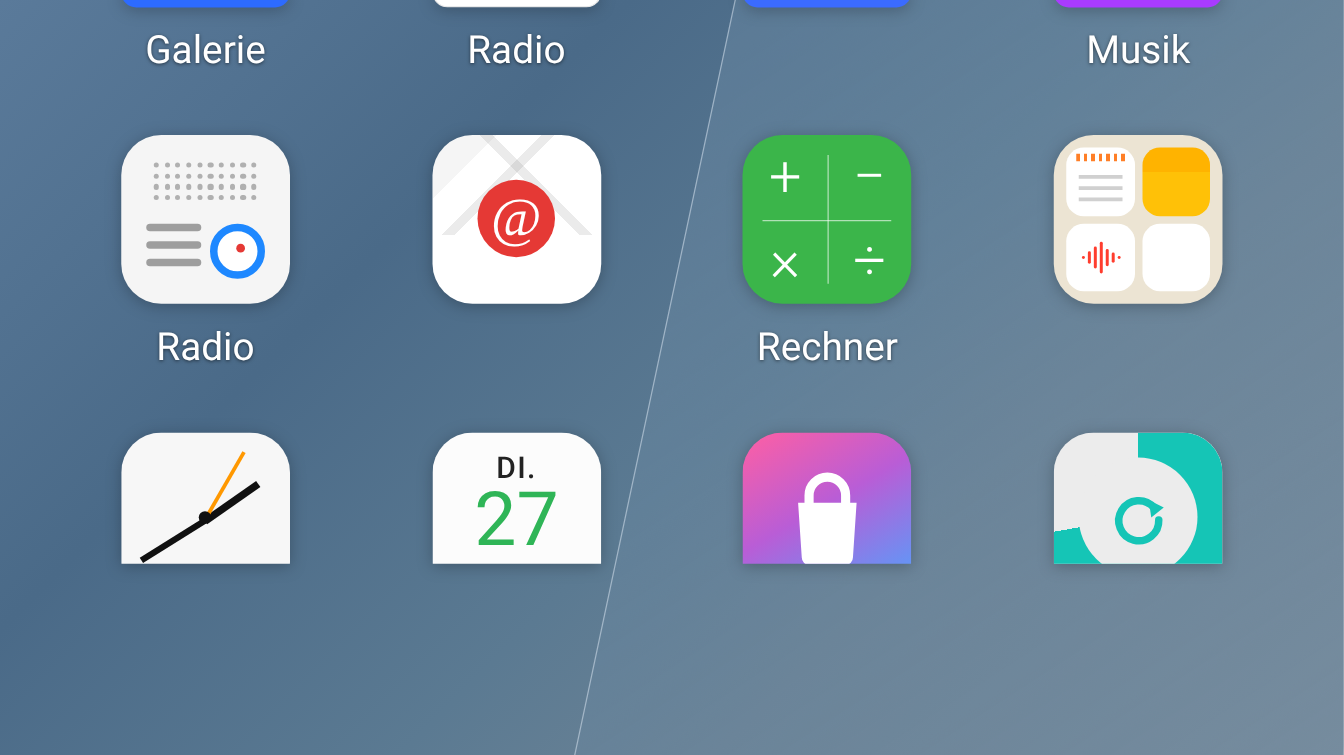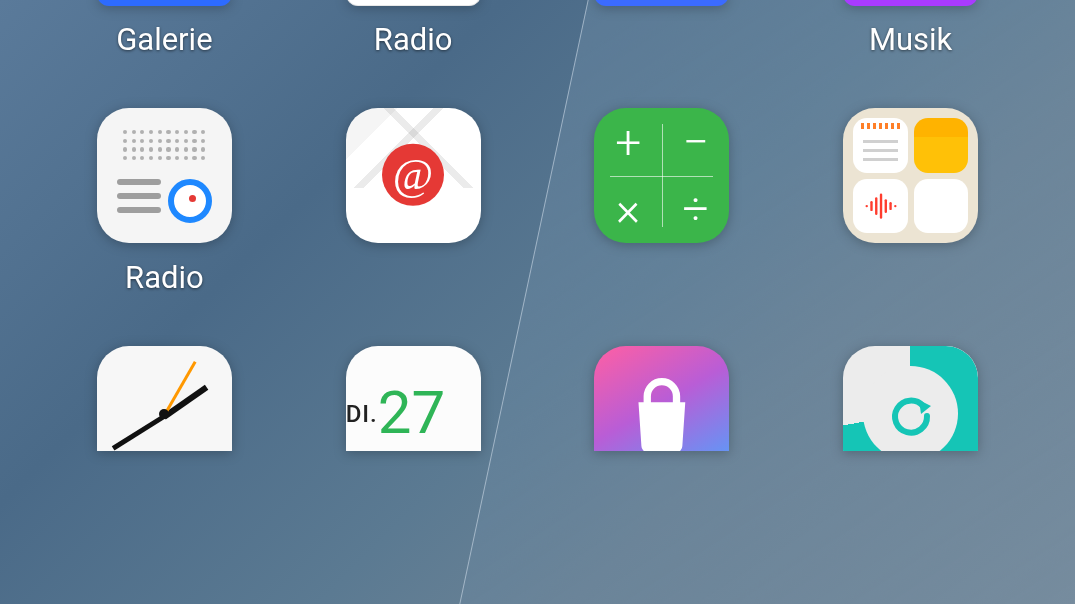--- a/index.html
+++ b/index.html
@@ -97,21 +97,21 @@
   .mini-rec svg { width:70%; height:70%;}
 
   
   .clock-card { width:135px; height:135px; background:#f7f7f7; position:relative;}
   .clock-card .hand1 { position:absolute; left:50%; top:50%; width:52px; height:6px; background:#111; transform-origin:0 50%; transform:rotate(-35deg);}
   .clock-card .hand2 { position:absolute; left:50%; top:50%; width:60px; height:5px; background:#111; transform-origin:0 50%; transform:rotate(148deg);}
   .clock-card .sec { position:absolute; left:50%; top:50%; width:62px; height:2.5px; background:#ff9800; transform-origin:0 50%; transform:rotate(-60deg);}
   .clock-card .pin { position:absolute; left:50%; top:50%; width:10px; height:10px; background:#111; border-radius:50%; transform:translate(-50%,-50%);}
 
   
-  .calendar-card { width:135px; height:135px; background:#fcfcfc; display:flex; flex-direction:row; align-items:center; }
+  .calendar-card { width:135px; height:135px; background:#fcfcfc; display:flex; flex-direction:column; align-items:center; padding-top:14px;}
   .calendar-day { font-size:24px; font-weight:500; color:#222; letter-spacing:1px;}
   .calendar-date { font-size:60px; font-weight:400; color:#2fb557; line-height:1; margin-top:-2px;}
 
   
   .store-card { width:135px; height:135px; background:linear-gradient(150deg,#ff5fa3 0%, #b95dd6 45%, #4aa6ff 100%); display:flex; align-items:center; justify-content:center;}
   .store-card svg { width:65%; height:65%;}
 
   
   .backup-card { width:135px; height:135px; background:#ececec; position:relative; overflow:hidden;}
   .backup-card::before { content:''; position:absolute; inset:0; background:conic-gradient(#15c5b6 0 260deg, transparent 260deg 360deg); border-radius:32px;}
@@ -220,20 +220,21 @@
 
   <div class="app">
     <div class="icon-wrap">
       <div class="calc-card squircle">
         <div class="sym">+</div>
         <div class="sym">−</div>
         <div class="sym">×</div>
         <div class="sym">÷</div>
       </div>
     </div>
+    <div class="label">Rechner</div>
   </div>
 
   <div class="app">
     <div class="icon-wrap">
       <div class="tools-card squircle">
         <div class="mini mini-memo"></div>
         <div class="mini mini-files"></div>
         <div class="mini mini-rec">
           <svg viewBox="0 0 40 40">
               <g stroke="#ff3d2e" stroke-width="2.5" stroke-linecap="round" fill="none">

